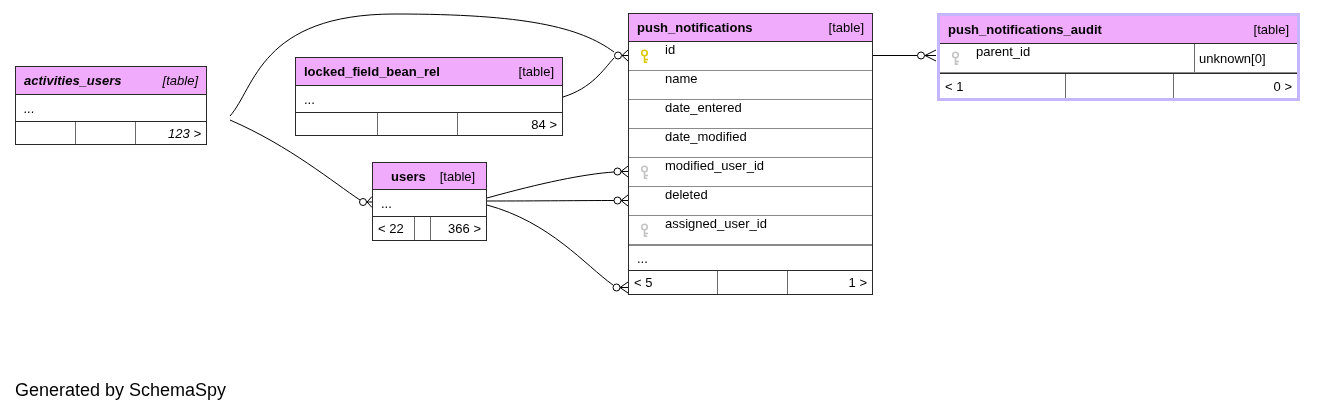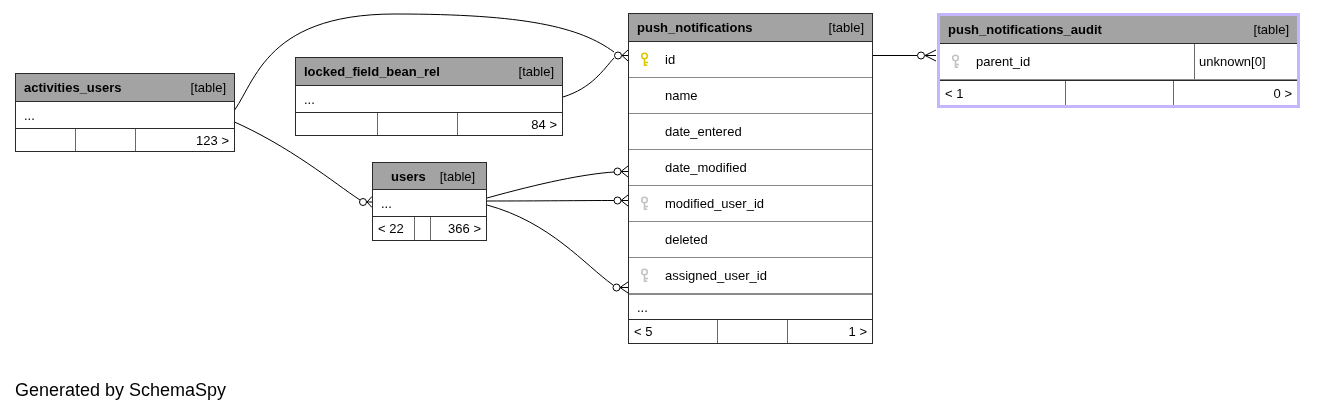--- a/index.html
+++ b/index.html
@@ -3,43 +3,43 @@
 <meta charset="utf-8">
 <style>
   html,body{margin:0;padding:0;background:#ffffff;}
   body{width:1317px;height:409px;position:relative;font-family:"Liberation Sans",sans-serif;font-size:13px;color:#000;overflow:hidden;}
 
   .lines-layer{position:absolute;left:0;top:0;width:1317px;height:409px;pointer-events:none;}
 
   .tbl{position:absolute;background:#fff;border:1px solid #2a2a2a;box-sizing:border-box;}
   .tbl.emphasized{border:3px solid #c4b5fd;}
 
-  .tbl-header{display:flex;justify-content:space-between;align-items:center;background:#a3a3a3;border-bottom:1px solid #2a2a2a;padding:0 8px;height:28px;box-sizing:border-box;white-space:nowrap;}
+  .tbl-header{display:flex;justify-content:space-between;align-items:center;background:#f0abfc;border-bottom:1px solid #2a2a2a;padding:0 8px;height:28px;box-sizing:border-box;white-space:nowrap;}
   .tbl-title{font-weight:bold;cursor:pointer;}
   .type-label{margin-left:14px;font-weight:normal;}
 
-  .col-row{display:flex;align-items:center;height:36px;box-sizing:border-box;border-bottom:1px solid #8a8a8a;padding:0 8px;white-space:nowrap;}
+  .col-row{display:flex;height:29px;box-sizing:border-box;border-bottom:1px solid #8a8a8a;padding:0 8px;white-space:nowrap;}
   .col-row:last-of-type{border-bottom:none;}
   .key-slot{width:14px;margin-right:14px;display:inline-flex;align-items:center;justify-content:center;flex:0 0 14px;}
   .pk{color:var(--pk-color,#e0c800);}
   .fk{color:var(--fk-color,#c4c4c4);}
   .col-name{}
 
   .type-cell{margin-left:auto;border-left:1px solid #6a6a6a;align-self:stretch;display:flex;align-items:center;padding:0 4px;box-sizing:border-box;width:95px;flex:0 0 95px;}
 
   .ellipsis-row{height:26px;box-sizing:border-box;display:flex;align-items:center;padding:0 8px;}
   .ellipsis-row.sep-top{border-top:1px solid #8a8a8a;}
 
   .tbl-footer{display:flex;border-top:1px solid #2a2a2a;height:23px;box-sizing:border-box;align-items:stretch;}
   .ft-cell{display:flex;align-items:center;padding:0 5px;box-sizing:border-box;}
   .ft-cell.div{border-right:1px solid #6a6a6a;}
   .ft-right{margin-left:auto;justify-content:flex-end;flex:1 1 auto;}
 
   
-  #t-activities{left:15px;top:73px;width:220px;}
+  #t-activities{left:15px;top:66px;width:192px;font-style:italic;}
   #t-activities .ft-cell.c1{width:60px;flex:0 0 60px;}
   #t-activities .ft-cell.c2{width:60px;flex:0 0 60px;}
 
   #t-locked{left:295px;top:57px;width:268px;}
   #t-locked .ft-cell.c1{width:82px;flex:0 0 82px;}
   #t-locked .ft-cell.c2{width:80px;flex:0 0 80px;}
 
   #t-users{left:372px;top:162px;width:115px;}
   #t-users .tbl-header{height:27px;padding:0 18px;}
   #t-users .tbl-footer{height:24px;}

